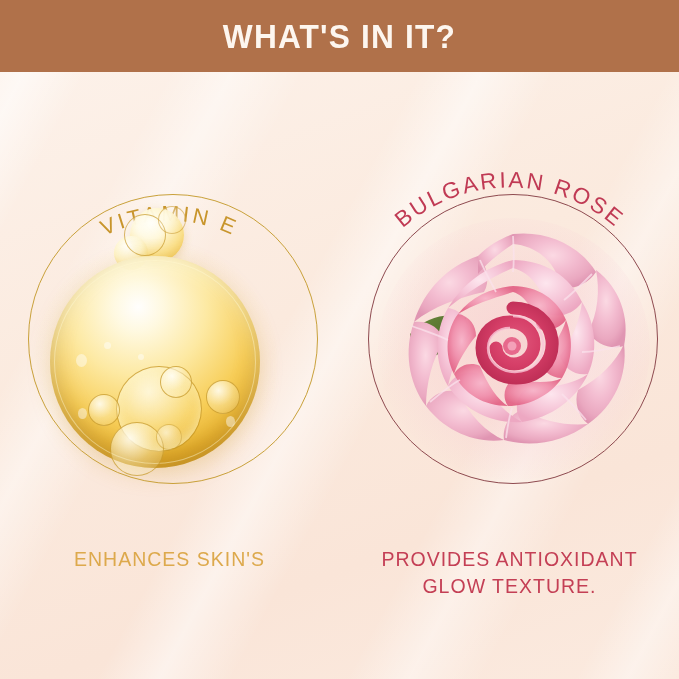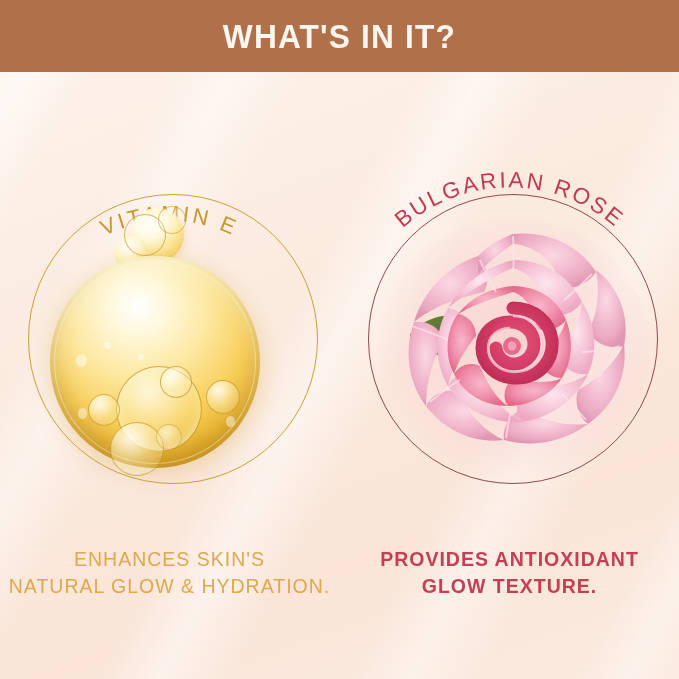--- a/index.html
+++ b/index.html
@@ -274,21 +274,20 @@
   }
   #vitamin-e-caption {
     top: 474px;
     color: #dda94c;
     font-size: 19.5px;
   }
   #rose-caption {
     top: 474px;
     color: #c43f55;
     font-size: 19.5px;
-    font-weight: bold;
   }
   .caption-line { display: block; white-space: nowrap; }
 </style>
 </head>
 <body>
 
 <div id="page">
 
   <div id="header-banner">
     <div id="header-title">WHAT'S IN IT?</div>
@@ -329,21 +328,20 @@
         <div class="spec" id="spec-a"></div>
         <div class="spec" id="spec-b"></div>
         <div class="spec" id="spec-c"></div>
         <div class="spec" id="spec-d"></div>
         <div class="spec" id="spec-e"></div>
       </div>
     </div>
 
     <div class="caption" id="vitamin-e-caption">
       <span class="caption-line">ENHANCES SKIN'S</span>
-      <span class="caption-line">NATURAL GLOW &amp; HYDRATION.</span>
     </div>
   </div>
 
   <div class="panel" id="panel-bulgarian-rose">
 
     <div class="arc-label">
       <svg width="339" height="120" viewBox="0 0 339 120">
         <defs>
           <path id="arc-path-right" d="M 18 132 A 160 160 0 0 1 321 132" fill="none"></path>
         </defs>

